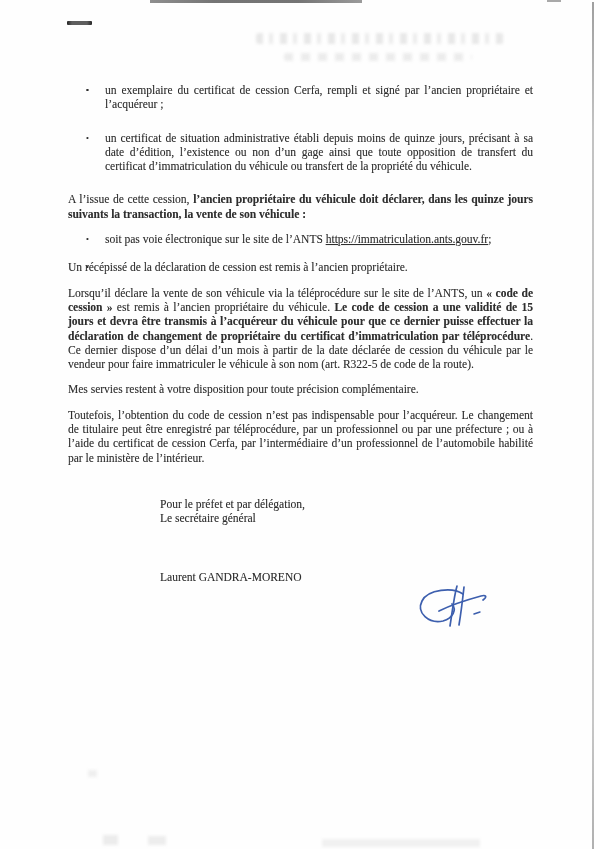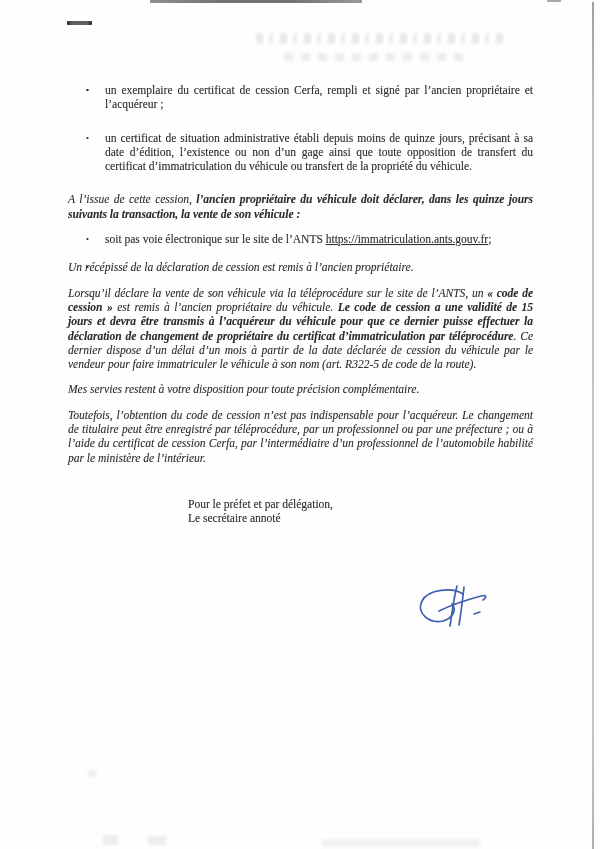--- a/index.html
+++ b/index.html
@@ -33,31 +33,31 @@
   .smudge3{left:322px;top:839px;width:158px;height:8px;background:#f1f1f1;}
   .smudge4{left:88px;top:770px;width:9px;height:7px;background:#efefef;}
 
   
   .content{
     position:absolute;left:68px;top:64px;width:465px;
     font-size:11.5px;line-height:14.3px;
     text-align:justify;
     text-shadow:0.2px 0.2px 0.35px rgba(30,30,30,0.30);
   }
-  .content p{margin:0 0 11px;font-style:italic;}
+  .content p{margin:0 0 11px;}
   .blist{margin:0 0 10px;}
   .bitem{position:relative;padding-left:37px;margin:0 0 19px;}
   .blist2 .bitem{margin-bottom:14px;}
   .blist2{margin-bottom:6px;}
   .dot{position:absolute;left:18px;top:1px;font-size:8px;line-height:14px;}
   .b{font-weight:bold;}
   .lnk{color:inherit;text-decoration:underline;cursor:pointer;}
   .para-recepisse{margin-bottom:11px;}
 
-  .sig{margin-left:120px;margin-top:32px;line-height:14.4px;text-align:left;}
+  .sig{margin-left:92px;margin-top:32px;line-height:14.4px;text-align:left;}
   .sig-name{margin-top:44px;}
 
   .signature-svg{position:absolute;left:413px;top:583px;width:80px;height:48px;}
 </style>
 </head>
 <body>
 
 <div class="page">
 
   <div class="art top-strip"></div>
@@ -102,21 +102,22 @@
     <p class="para-recepisse">Un récépissé de la déclaration de cession est remis à l’ancien propriétaire.</p>
 
     <p><span>Lorsqu’il déclare la vente de son véhicule via la téléprocédure sur le site de l’ANTS, un </span><span class="b">« code de cession »</span><span> est remis à l’ancien propriétaire du véhicule. </span><span class="b">Le code de cession a une validité de 15 jours et devra être transmis à l’acquéreur du véhicule pour que ce dernier puisse effectuer la déclaration de changement de propriétaire du certificat d’immatriculation par téléprocédure</span><span>. Ce dernier dispose d’un délai d’un mois à partir de la date déclarée de cession du véhicule par le vendeur pour faire immatriculer le véhicule à son nom (art. R322-5 de code de la route).</span></p>
 
     <p>Mes servies restent à votre disposition pour toute précision complémentaire.</p>
 
     <p>Toutefois, l’obtention du code de cession n’est pas indispensable pour l’acquéreur. Le changement de titulaire peut être enregistré par téléprocédure, par un professionnel ou par une préfecture ; ou à l’aide du certificat de cession Cerfa, par l’intermédiaire d’un professionnel de l’automobile habilité par le ministère de l’intérieur.</p>
 
     <div class="sig">
       <div>Pour le préfet et par délégation,</div>
-      <div>Le secrétaire annoté</div>
+      <div>Le secrétaire général</div>
+      <div class="sig-name">Laurent GANDRA-MORENO</div>
     </div>
   </div>
 
   <svg class="signature-svg" viewBox="0 0 80 48">
     <g fill="none" stroke="#3d5fae" stroke-width="1.7" stroke-linecap="round" stroke-linejoin="round">
       <path d="M50,11 C40,4 15,6 9,18 C3,30 16,41 30,38 C40,35 44,27 39,21"></path>
       <path d="M37,43 C39,31 41,13 44,3"></path>
       <path d="M46,42 C48,30 50,13 51,4"></path>
       <path d="M26,28 C40,21 57,16 68,13 C73,11.6 74.5,13.8 70,17"></path>
       <path d="M61,31 l 6,-2" stroke-width="1.4"></path>

